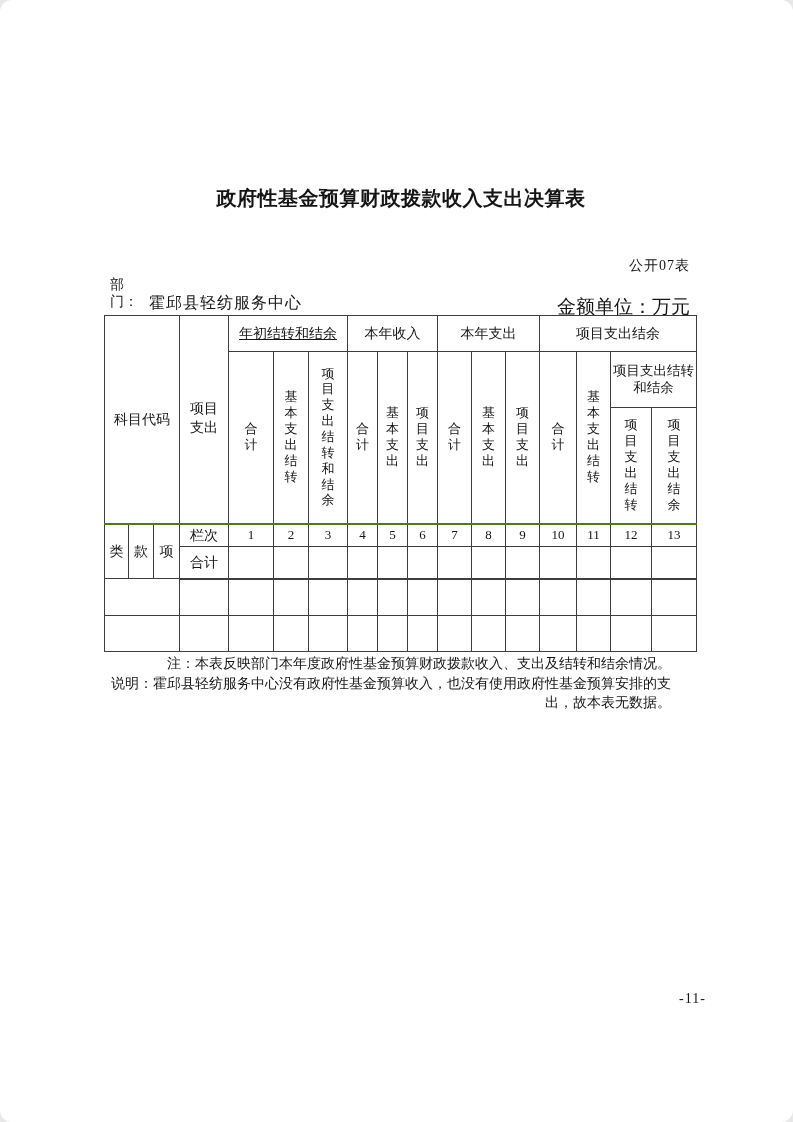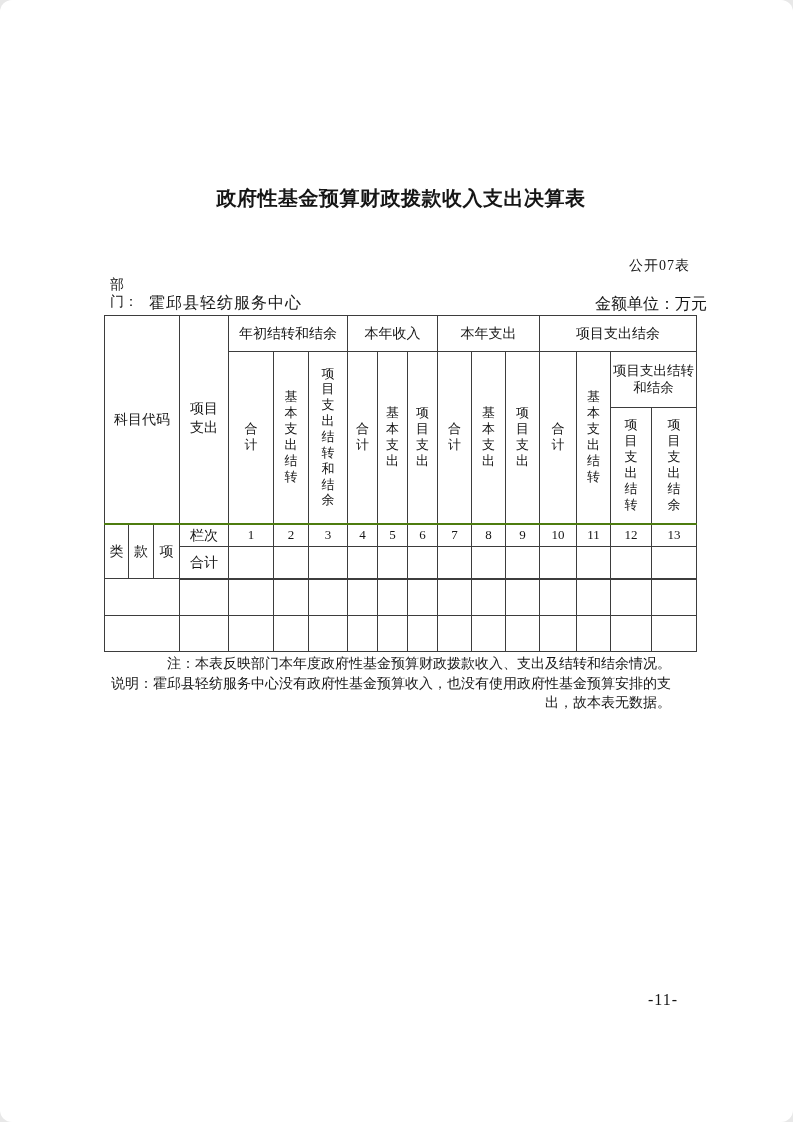--- a/index.html
+++ b/index.html
@@ -10,50 +10,50 @@
     margin:0 auto; overflow:hidden;border-radius:12px;
   }
   .doc-title {
     position:absolute; left:105px; top:185px; width:592px;
     text-align:center; font-size:20px; font-weight:bold; letter-spacing:.5px;
   }
   .form-code { position:absolute; top:257px; right:103px; font-size:14px; letter-spacing:1px; }
   .dept-l1 { position:absolute; left:110px; top:276px; font-size:14px; }
   .dept-l2 { position:absolute; left:110px; top:293px; font-size:14px; }
   .dept-value { position:absolute; left:149px; top:293px; font-size:16px; letter-spacing:1px; }
-  .unit-label { position:absolute; top:294px; right:86px; font-size:16px; }
+  .unit-label { position:absolute; top:294px; right:103px; font-size:19px; }
 
   table.budget {
     position:absolute; left:104px; top:315px; width:592px;
     border-collapse:collapse; table-layout:fixed; font-size:14px;
   }
   table.budget td {
     border:1px solid #3d3d3d; text-align:center; vertical-align:middle;
     padding:0; overflow:hidden; line-height:1.25;
   }
   tr.r1 { height:36px; } tr.r2 { height:56px; } tr.r3 { height:116px; }
   tr.r4 { height:23px; } tr.r5 { height:32px; } tr.r6 { height:37px; } tr.r7 { height:36px; }
 
   td.grp { line-height:1.2; }
-  td.pad12 { padding:0 12px; }          
+  td.pad12 { padding:0 12px;text-decoration:underline; }          
   td.sg   { padding:0 10px; font-size:13.5px; line-height:1.35; } 
   .v {  
     display:inline-block; width:1.1em; word-break:break-all;
     font-size:13px; line-height:1.22; letter-spacing:0;
   }
   .w2 { display:inline-block; width:2.2em; word-break:break-all; line-height:1.35; } 
   tr.r4 td { border-top:2px solid #4d7c0f; }
   tr.r5 td, td.thickb { border-bottom:2px solid #3d3d3d; }
   td.num { font-size:13px; }
 
   .notes {
     position:absolute; left:104px; top:654px; width:567px;
     font-size:14px; line-height:19.5px; text-align:right;
   }
-  .page-number { position:absolute; left:648px; top:991px; font-size:16px; letter-spacing:1px; }
+  .page-number { position:absolute; left:679px; top:991px; font-size:14px; letter-spacing:1px; }
 </style>
 </head>
 <body>
 
 <div class="page">
 
   <div class="doc-title">政府性基金预算财政拨款收入支出决算表</div>
 
   <div class="form-code">公开07表</div>
 

